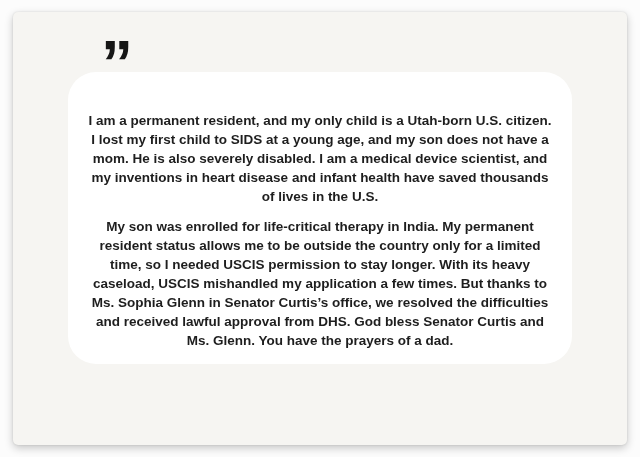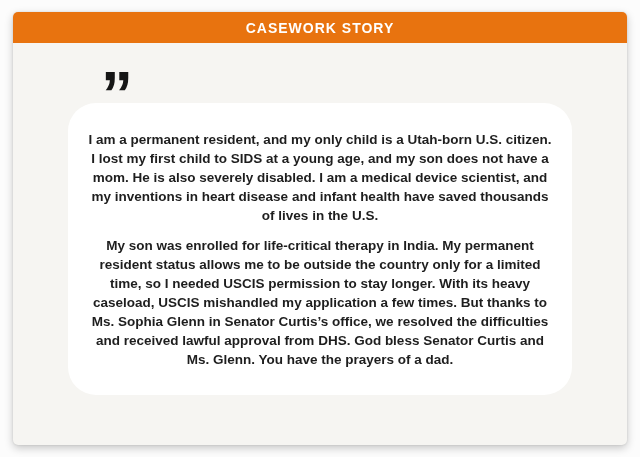--- a/index.html
+++ b/index.html
@@ -56,40 +56,37 @@
     font-family:"Liberation Sans","DejaVu Sans",sans-serif;
   }
   .quote-box{
     position:absolute;
     left:55px;top:60px;
     width:504px;height:292px;
     background:var(--quote-box-bg);
     border-radius:28px;
     display:flex;
     flex-direction:column;
-    justify-content:center;
+    justify-content:flex-end;
     gap:11px;
     padding:14px 20px;
     text-align:center;
   }
   .quote-box p{
     color:var(--text-dark);
     font-size:13.5px;
     line-height:19px;
     font-weight:bold;
   }
 </style>
 </head>
 <body>
 
 <div class="stage">
   <div class="card">
-    <div class="card-header">
-      <span class="card-title">CASEWORK STORY</span>
-    </div>
     <div class="card-body">
       <span class="quote-mark">”</span>
       <div class="quote-box">
         <p>I am a permanent resident, and my only child is a Utah-born U.S. citizen. I lost my first child to SIDS at a young age, and my son does not have a mom. He is also severely disabled. I am a medical device scientist, and my inventions in heart disease and infant health have saved thousands of lives in the U.S.</p>
         <p>My son was enrolled for life-critical therapy in India. My permanent resident status allows me to be outside the country only for a limited time, so I needed USCIS permission to stay longer. With its heavy caseload, USCIS mishandled my application a few times. But thanks to Ms. Sophia Glenn in Senator Curtis’s office, we resolved the difficulties and received lawful approval from DHS. God bless Senator Curtis and Ms. Glenn. You have the prayers of a dad.</p>
       </div>
     </div>
   </div>
 </div>
 

